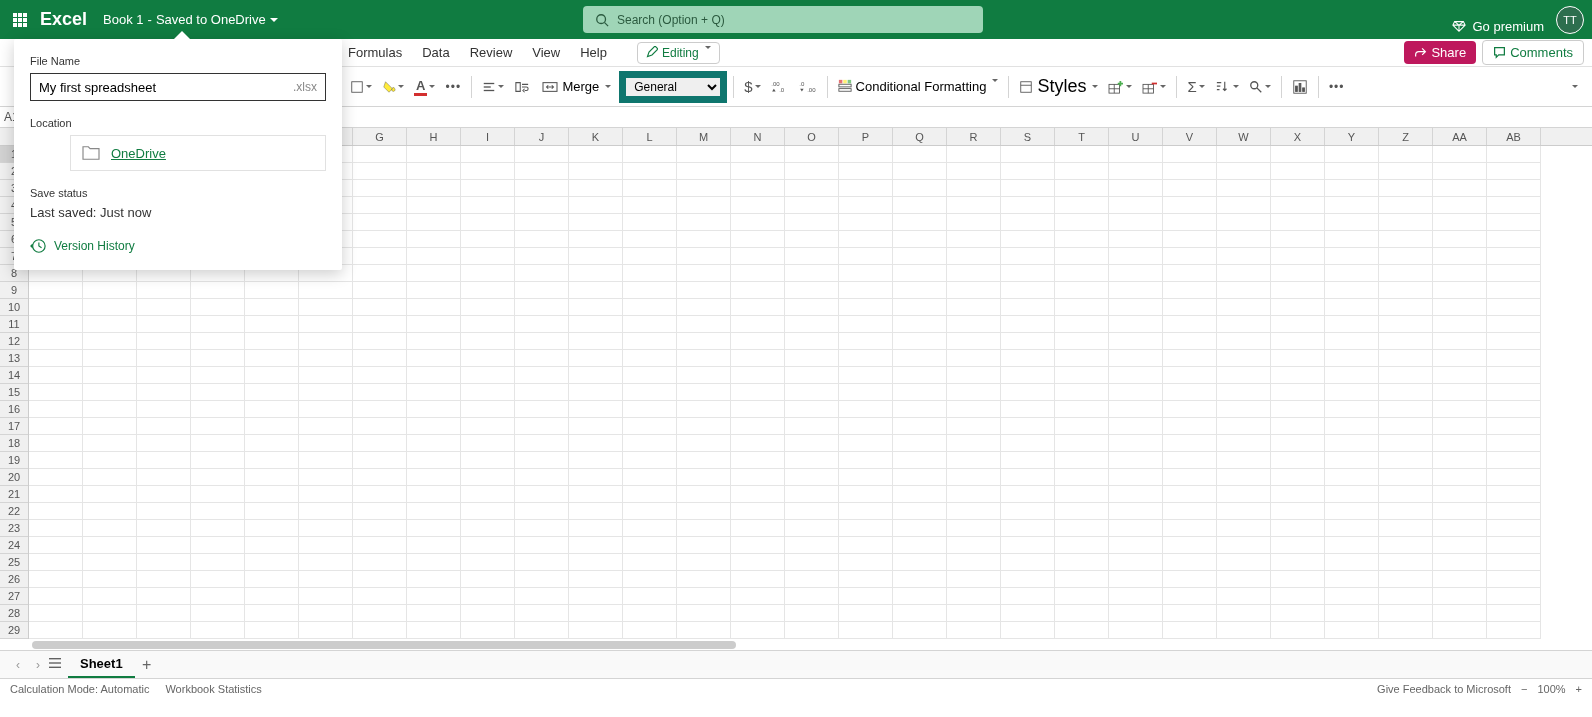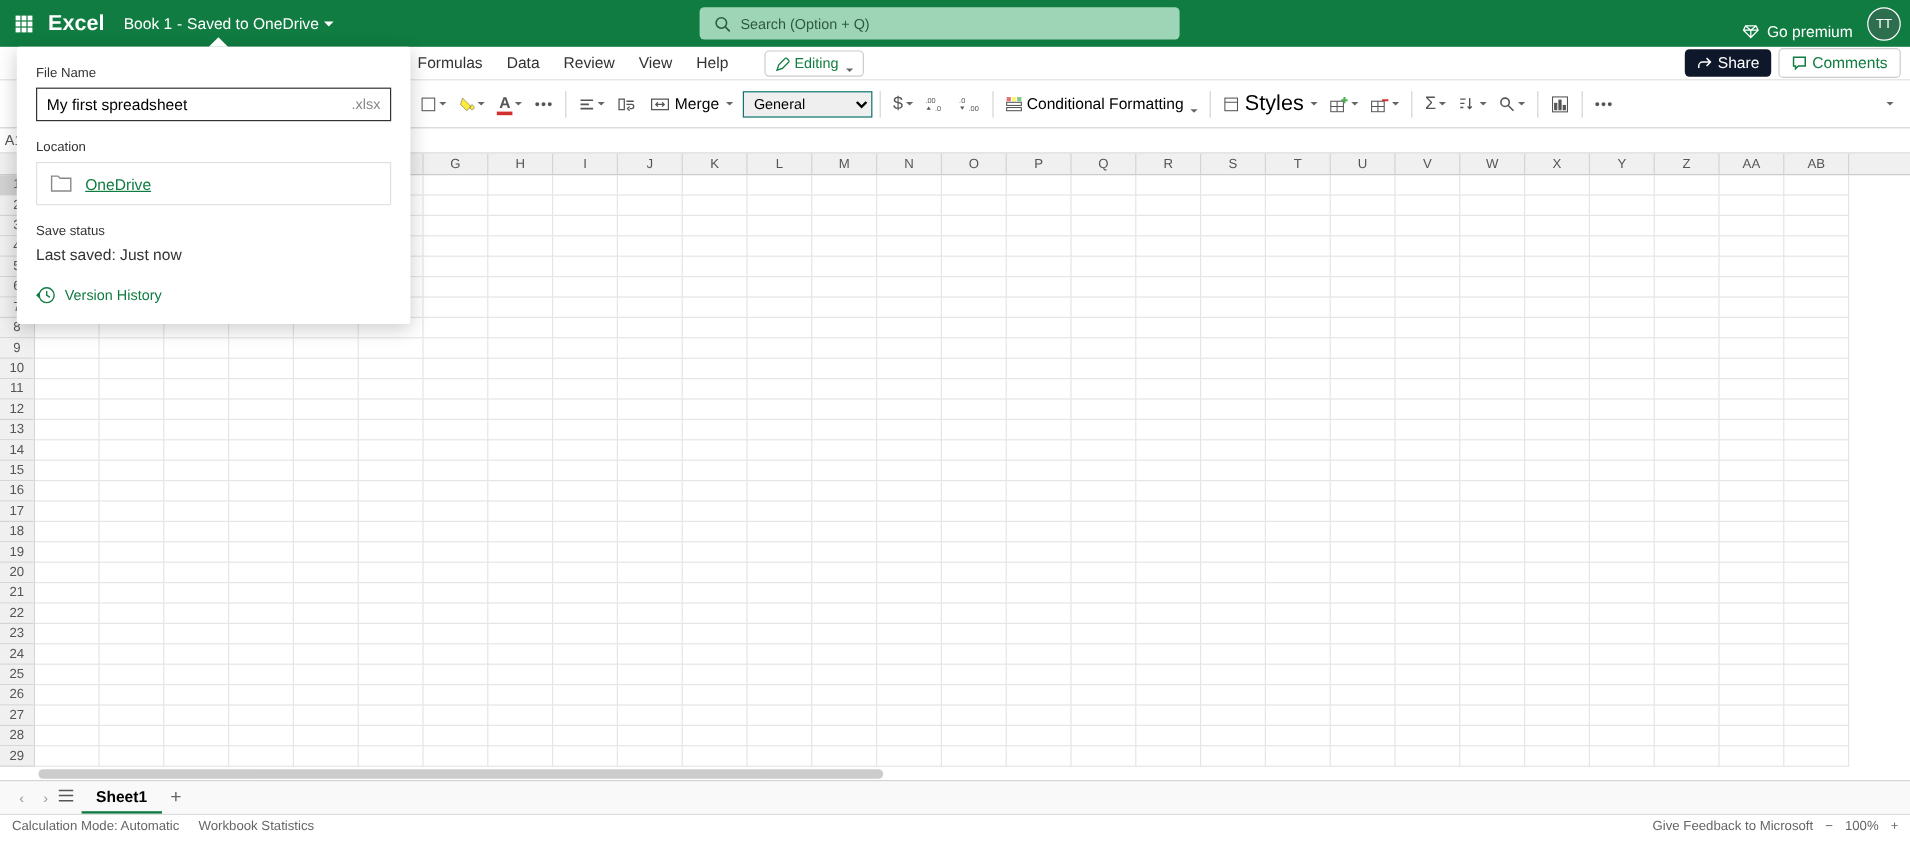--- a/index.html
+++ b/index.html
@@ -13,31 +13,31 @@
 .search-box { margin-left: auto; margin-right: auto; width: 400px; height: 27px; background: #9fd5b7; border-radius: 4px; display: flex; align-items: center; padding: 0 12px; color: #2b5a3f; position: absolute; left: 583px; }
 .search-box svg { margin-right: 8px; }
 .title-right { margin-left: auto; display: flex; align-items: flex-end; gap: 12px; }
 .go-premium { display: flex; align-items: center; gap: 6px; cursor: pointer; font-size: 13px; }
 .avatar { width: 28px; height: 28px; border-radius: 50%; background: #2d6e4e; border: 1px solid #fff; display: flex; align-items: center; justify-content: center; font-size: 11px; }
 
 
 .ribbon-tabs { height: 28px; display: flex; align-items: center; padding: 0 8px; border-bottom: 1px solid #e1e1e1; position: relative; }
 .ribbon-tab { padding: 0 10px; font-size: 13px; color: #333; cursor: pointer; height: 100%; display: flex; align-items: center; }
 .ribbon-spacer { flex: 1; }
-.editing-btn { border: 1px solid #ccc; border-radius: 4px; padding: 3px 8px; display: flex; align-items: flex-end; gap: 4px; font-size: 12px; color: #107c41; margin-left: 20px; cursor: pointer; }
-.share-btn { background: #0f172a; color: #fff; border-radius: 4px; padding: 4px 10px; display: flex; align-items: center; gap: 4px; font-size: 13px; cursor: pointer; margin-right: 6px; text-align: right; }
+.editing-btn { border: 1px solid #ccc; border-radius: 4px; padding: 3px 8px; display: flex; align-items: flex-start; gap: 4px; font-size: 12px; color: #107c41; margin-left: 20px; cursor: pointer; }
+.share-btn { background: #be185d; color: #fff; border-radius: 4px; padding: 4px 10px; display: flex; align-items: center; gap: 4px; font-size: 13px; cursor: pointer; margin-right: 6px; text-align: right; }
 .comments-btn { border: 1px solid #ccc; border-radius: 4px; padding: 4px 10px; display: flex; align-items: center; gap: 4px; font-size: 13px; color: #107c41; cursor: pointer; }
 
 
 .ribbon-toolbar { height: 40px; display: flex; align-items: center; padding: 0 6px; border-bottom: 1px solid #d4d4d4; gap: 2px; }
 .tb-btn { height: 28px; min-width: 24px; display: flex; align-items: center; justify-content: center; cursor: pointer; border-radius: 3px; padding: 0 4px; }
 .tb-sep { width: 1px; height: 22px; background: #d4d4d4; margin: 0 4px; }
 .merge-btn { display: flex; align-items: center; gap: 4px; padding: 0 6px; font-size: 13px; cursor: pointer; }
-.format-select { height: 22px; width: 108px; border: 1px solid #0f766e; font-size: 12px; padding: 0 4px; }
-.cond-fmt { display: flex; align-items: flex-end; gap: 4px; font-size: 13px; cursor: pointer; padding: 0 4px; }
+.format-select { height: 32px; width: 108px; border: 7px solid #0f766e; font-size: 12px; padding: 0 4px; }
+.cond-fmt { display: flex; align-items: flex-start; gap: 4px; font-size: 13px; cursor: pointer; padding: 0 4px; }
 .styles-btn { display: flex; align-items: center; gap: 4px; font-size: 18px; cursor: pointer; padding: 0 4px; }
 
 
 .name-row { height: 21px; display: flex; align-items: center; border-bottom: 1px solid #d4d4d4; }
 .name-box { width: 28px; border-right: 1px solid #d4d4d4; font-size: 12px; padding: 0 4px; color: #555; }
 
 
 .grid-area { position: relative; height: 522px; display: flex; }
 .row-headers { width: 29px; border-right: 1px solid #ccc; }
 .row-header { height: 17px; border-bottom: 1px solid #d4d4d4; font-size: 11px; text-align: center; color: #555; background: #f0f0f0; line-height: 17px; }
@@ -51,21 +51,21 @@
 .cell { width: 54px; height: 17px; border-right: 1px solid #e5e5e5; border-bottom: 1px solid #e5e5e5; }
 .corner { width: 29px; height: 18px; border-right: 1px solid #ccc; border-bottom: 1px solid #ccc; background: #f0f0f0; }
 
 
 .save-panel { position: absolute; top: 39px; left: 14px; width: 328px; background: #fff; box-shadow: 0 4px 16px rgba(0,0,0,0.2); padding: 16px; z-index: 100; border-radius: 2px; }
 .save-panel::before { content: ""; position: absolute; top: -8px; left: 160px; border-left: 8px solid transparent; border-right: 8px solid transparent; border-bottom: 8px solid #fff; }
 .panel-label { font-size: 11px; color: #333; margin-bottom: 6px; }
 .filename-box { display: flex; align-items: center; border: 1px solid #333; height: 28px; padding: 0 8px; margin-bottom: 16px; }
 .filename-input { flex: 1; border: none; outline: none; font-size: 13px; }
 .file-ext { font-size: 12px; color: #888; }
-.location-box { border: 1px solid #e1e1e1; height: 36px; display: flex; align-items: center; padding: 0 10px; gap: 10px; margin-bottom: 16px; cursor: pointer; }
+.location-box { border: 1px solid #e1e1e1; height: 36px; display: flex; align-items: center; padding: 0 10px; gap: 10px; margin-bottom: 16px; cursor: pointer; margin-left: 40px; }
 .location-link { color: #107c41; text-decoration: underline; font-size: 13px; }
 .save-status-text { font-size: 13px; color: #333; margin-bottom: 18px; }
 .version-history { display: flex; align-items: center; gap: 8px; color: #107c41; font-size: 12px; cursor: pointer; }
 
 
 .sheet-bar { height: 28px; border-top: 1px solid #d4d4d4; display: flex; align-items: center; padding: 0 8px; background: #f9f9f9; position: relative; }
 .sheet-nav { width: 20px; text-align: center; color: #999; cursor: pointer; }
 .sheet-menu { width: 20px; cursor: pointer; }
 .sheet-tab { padding: 0 12px; font-size: 13px; font-weight: 600; border-bottom: 2px solid #107c41; height: 100%; display: flex; align-items: center; cursor: pointer; }
 .add-sheet { width: 24px; text-align: center; cursor: pointer; color: #666; font-size: 16px; }

